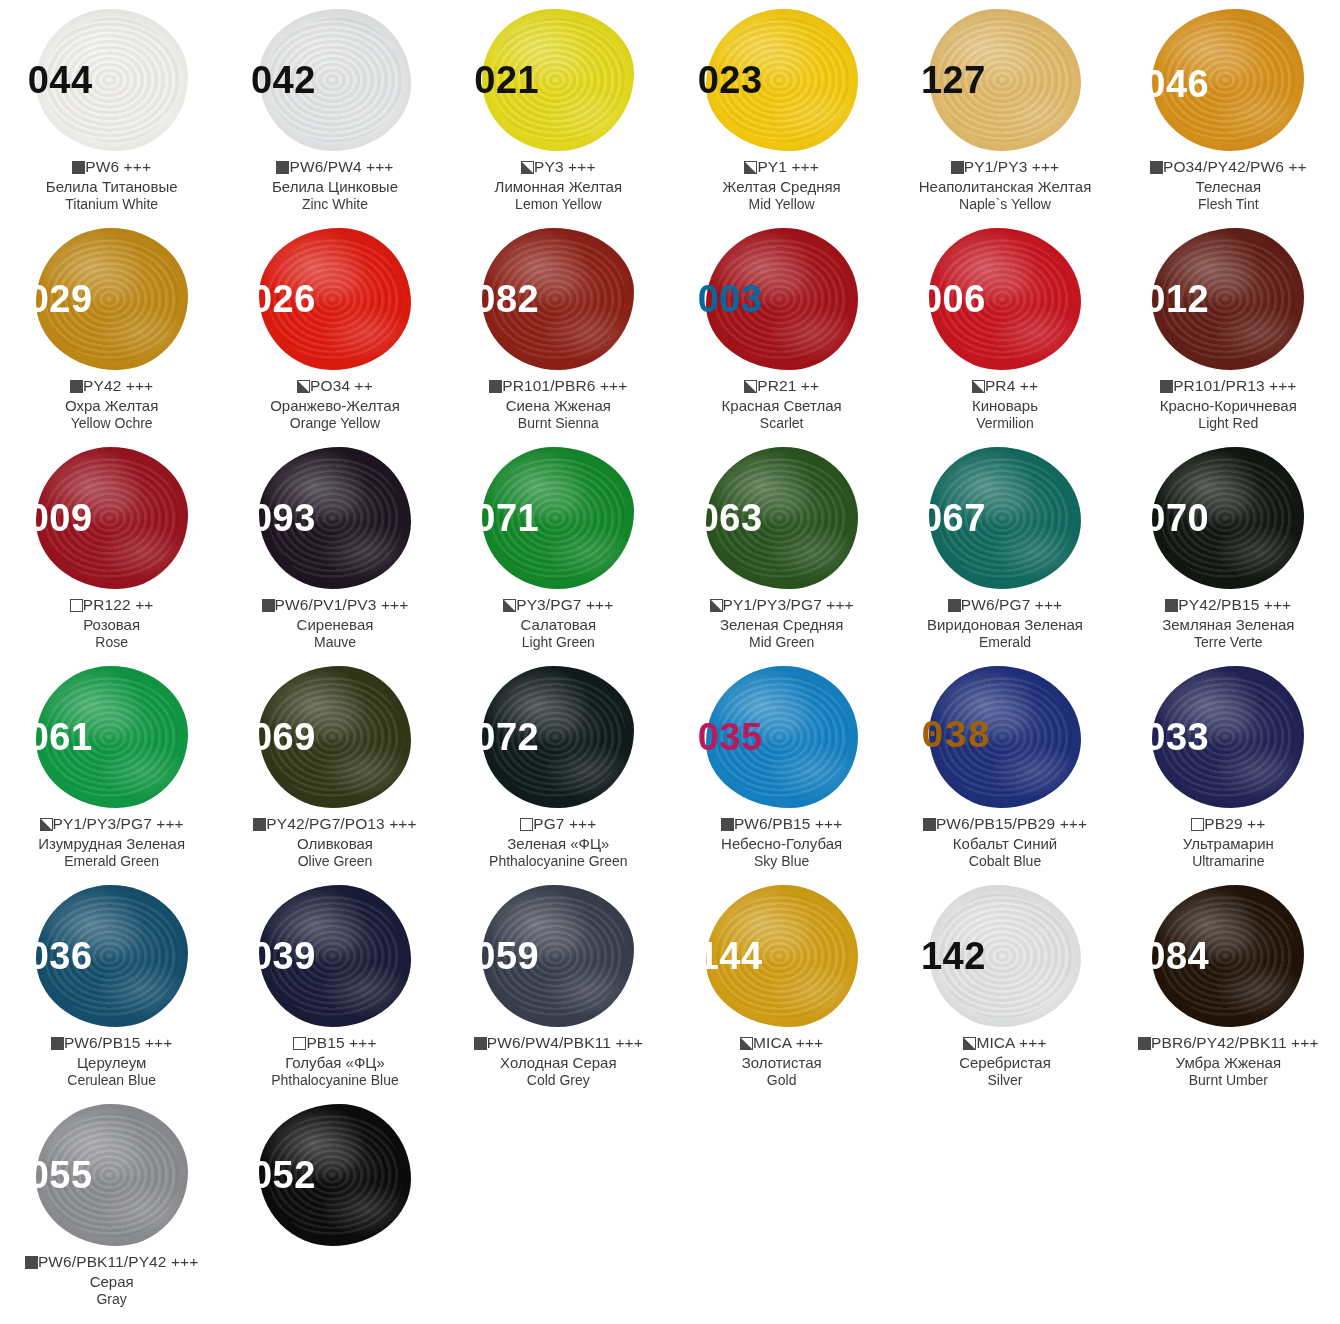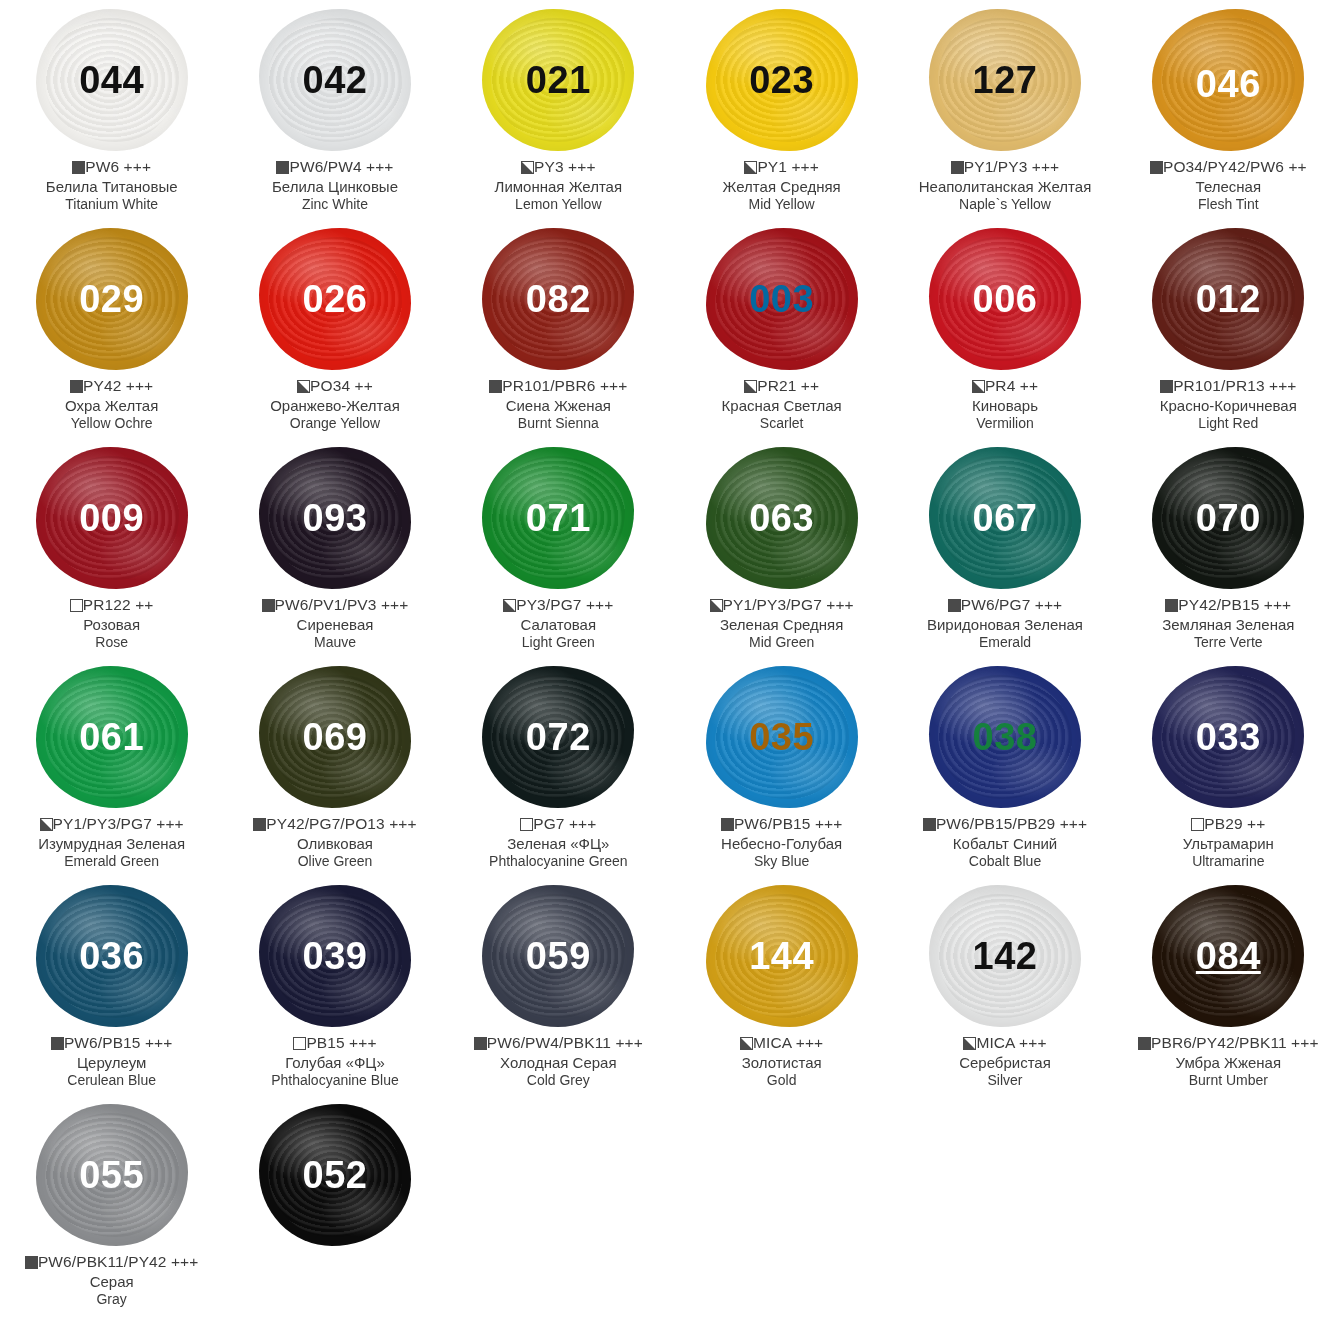--- a/index.html
+++ b/index.html
@@ -29,21 +29,21 @@
     align-items: center;
     justify-content: flex-start;
   }
   
   .blob-wrap {
     position: relative;
     width: 168px;
     height: 152px;
     display: flex;
     align-items: center;
-    justify-content: center;
+    justify-content: flex-start;
     margin-bottom: 2px;
   }
   .blob {
     position: absolute;
     left: 50%;
     top: 50%;
     width: 152px;
     height: 142px;
     transform: translate(-50%, -50%);
     border-radius: 49% 51% 47% 53% / 52% 48% 52% 48%;
@@ -432,35 +432,35 @@
           <span class="opacity-icon transparent"></span>
           <span class="pigment-code">PG7 +++</span>
         </div>
         <div class="name-ru">Зеленая «ФЦ»</div>
         <div class="name-en">Phthalocyanine Green</div>
       </div>
     </div>
     <div class="swatch-cell">
       <div class="blob-wrap">
         <div class="blob v4" style="background: rgb(22, 131, 196);"></div>
-        <span class="blob-num" style="color: #a16207;">035</span>
+        <span class="blob-num" style="color: #be185d;">035</span>
       </div>
       <div class="caption">
         <div class="pigment-row">
           <span class="opacity-icon opaque"></span>
           <span class="pigment-code">PW6/PB15 +++</span>
         </div>
         <div class="name-ru">Небесно-Голубая</div>
         <div class="name-en">Sky Blue</div>
       </div>
     </div>
     <div class="swatch-cell">
       <div class="blob-wrap">
         <div class="blob v5" style="background: rgb(32, 48, 123);"></div>
-        <span class="blob-num" style="color: #15803d;">038</span>
+        <span class="blob-num" style="color: #a16207; font-family: Liberation Mono, monospace;">038</span>
       </div>
       <div class="caption">
         <div class="pigment-row">
           <span class="opacity-icon opaque"></span>
           <span class="pigment-code">PW6/PB15/PB29 +++</span>
         </div>
         <div class="name-ru">Кобальт Синий</div>
         <div class="name-en">Cobalt Blue</div>
       </div>
     </div>
@@ -544,21 +544,21 @@
           <span class="opacity-icon semi"></span>
           <span class="pigment-code">MICA +++</span>
         </div>
         <div class="name-ru">Серебристая</div>
         <div class="name-en">Silver</div>
       </div>
     </div>
     <div class="swatch-cell">
       <div class="blob-wrap">
         <div class="blob v6" style="background: rgb(34, 20, 9);"></div>
-        <span class="blob-num" style="color: rgb(255, 255, 255); text-decoration: underline;">084</span>
+        <span class="blob-num" style="color: rgb(255, 255, 255);">084</span>
       </div>
       <div class="caption">
         <div class="pigment-row">
           <span class="opacity-icon opaque"></span>
           <span class="pigment-code">PBR6/PY42/PBK11 +++</span>
         </div>
         <div class="name-ru">Умбра Жженая</div>
         <div class="name-en">Burnt Umber</div>
       </div>
     </div>

